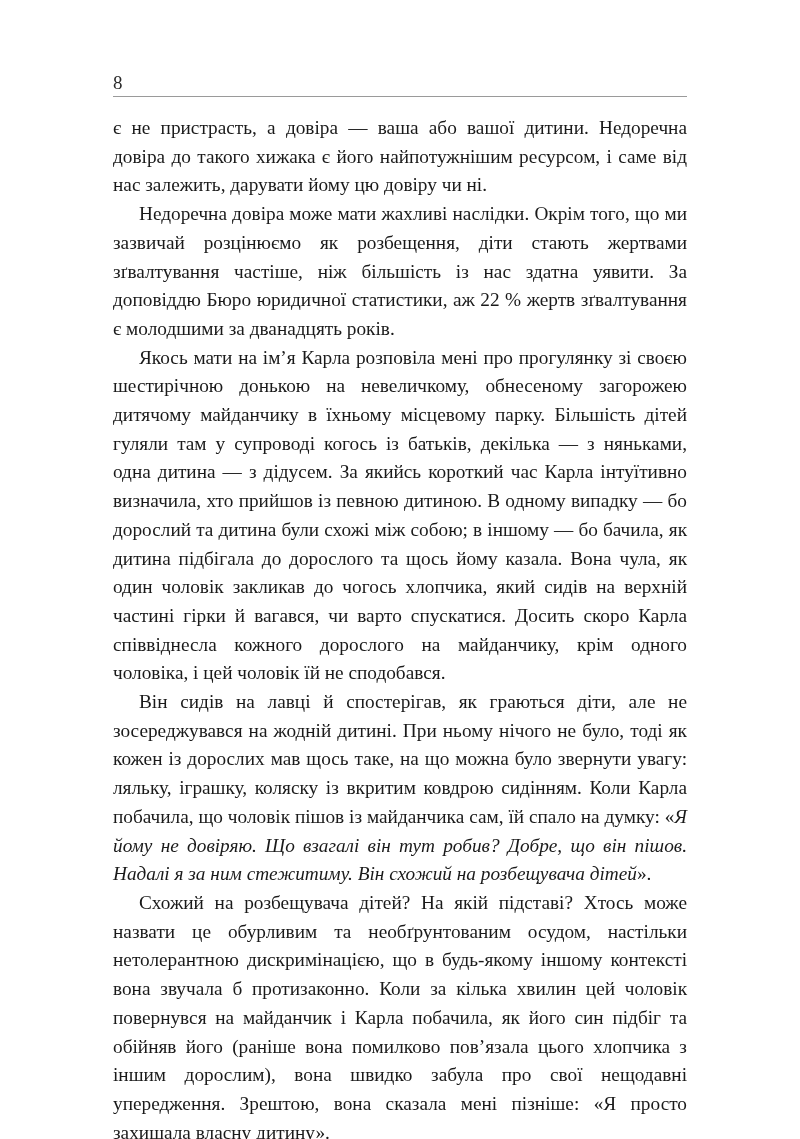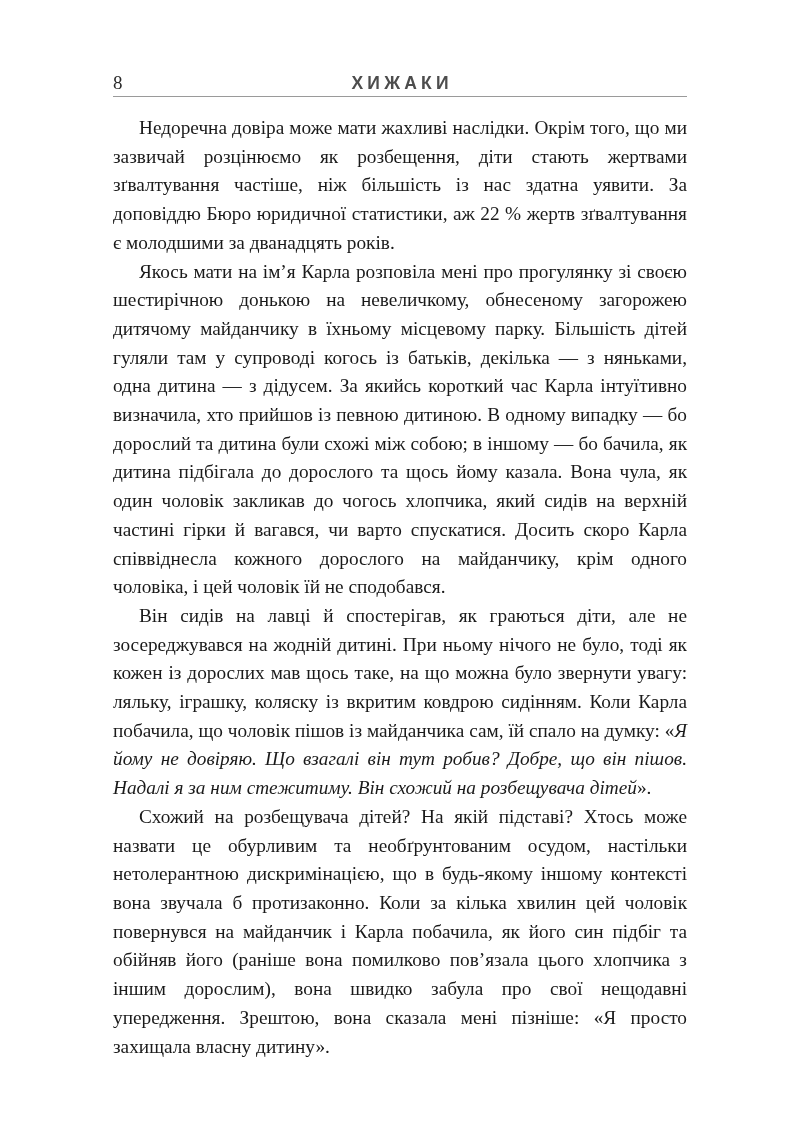--- a/index.html
+++ b/index.html
@@ -96,25 +96,25 @@
   }
 </style>
 </head>
 <body style="background: rgb(255, 255, 255);">
 
 <div class="page">
 
   <div class="header">
     <div class="header-row">
       <span class="folio">8</span>
-      <span class="running-title" style="color: rgb(77, 77, 77);">ХИЖАКИ</span>
     </div>
     <div class="header-rule" style="background: rgb(154, 154, 154);"></div>
   </div>
 
   <div class="textblock" style="color: rgb(26, 26, 26);">
+      <p class="para first"><span>є не пристрасть, а довіра — ваша або вашої дитини. Недоречна довіра до такого хижака є його найпотужнішим ресурсом, і саме від нас залежить, дарувати йому цю довіру чи ні.</span></p>
       <p class="para"><span>Недоречна довіра може мати жахливі наслідки. Окрім того, що ми зазвичай розцінюємо як розбещення, діти стають жертвами зґвалтування частіше, ніж більшість із нас здатна уявити. За доповіддю Бюро юридичної статистики, аж 22 % жертв зґвалтування є молодшими за дванадцять років.</span></p>
       <p class="para"><span>Якось мати на ім’я Карла розповіла мені про прогулянку зі своєю шестирічною донькою на невеличкому, обнесеному загорожею дитячому майданчику в їхньому місцевому парку. Більшість дітей гуляли там у супроводі когось із батьків, декілька — з няньками, одна дитина — з дідусем. За якийсь короткий час Карла інтуїтивно визначила, хто прийшов із певною дитиною. В одному випадку — бо дорослий та дитина були схожі між собою; в іншому — бо бачила, як дитина підбігала до дорослого та щось йому казала. Вона чула, як один чоловік закликав до чогось хлопчика, який сидів на верхній частині гірки й вагався, чи варто спускатися. Досить скоро Карла співвіднесла кожного дорослого на майданчику, крім одного чоловіка, і цей чоловік їй не сподобався.</span></p>
       <p class="para"><span>Він сидів на лавці й спостерігав, як граються діти, але не зосереджувався на жодній дитині. При ньому нічого не було, тоді як кожен із дорослих мав щось таке, на що можна було звернути увагу: ляльку, іграшку, коляску із вкритим ковдрою сидінням. Коли Карла побачила, що чоловік пішов із майданчика сам, їй спало на думку: </span><span>«</span><em>Я йому не довіряю. Що взагалі він тут робив? Добре, що він пішов. Надалі я за ним стежитиму. Він схожий на розбещувача дітей</em><span>».</span></p>
       <p class="para"><span>Схожий на розбещувача дітей? На якій підставі? Хтось може назвати це обурливим та необґрунтованим осудом, настільки нетолерантною дискримінацією, що в будь-якому іншому контексті вона звучала б протизаконно. Коли за кілька хвилин цей чоловік повернувся на майданчик і Карла побачила, як його син підбіг та обійняв його (раніше вона помилково пов’язала цього хлопчика з іншим дорослим), вона швидко забула про свої нещодавні упередження. Зрештою, вона сказала мені пізніше: «Я просто захищала власну дитину».</span></p>
     </div>
 
 </div>
 
 </body></html>

